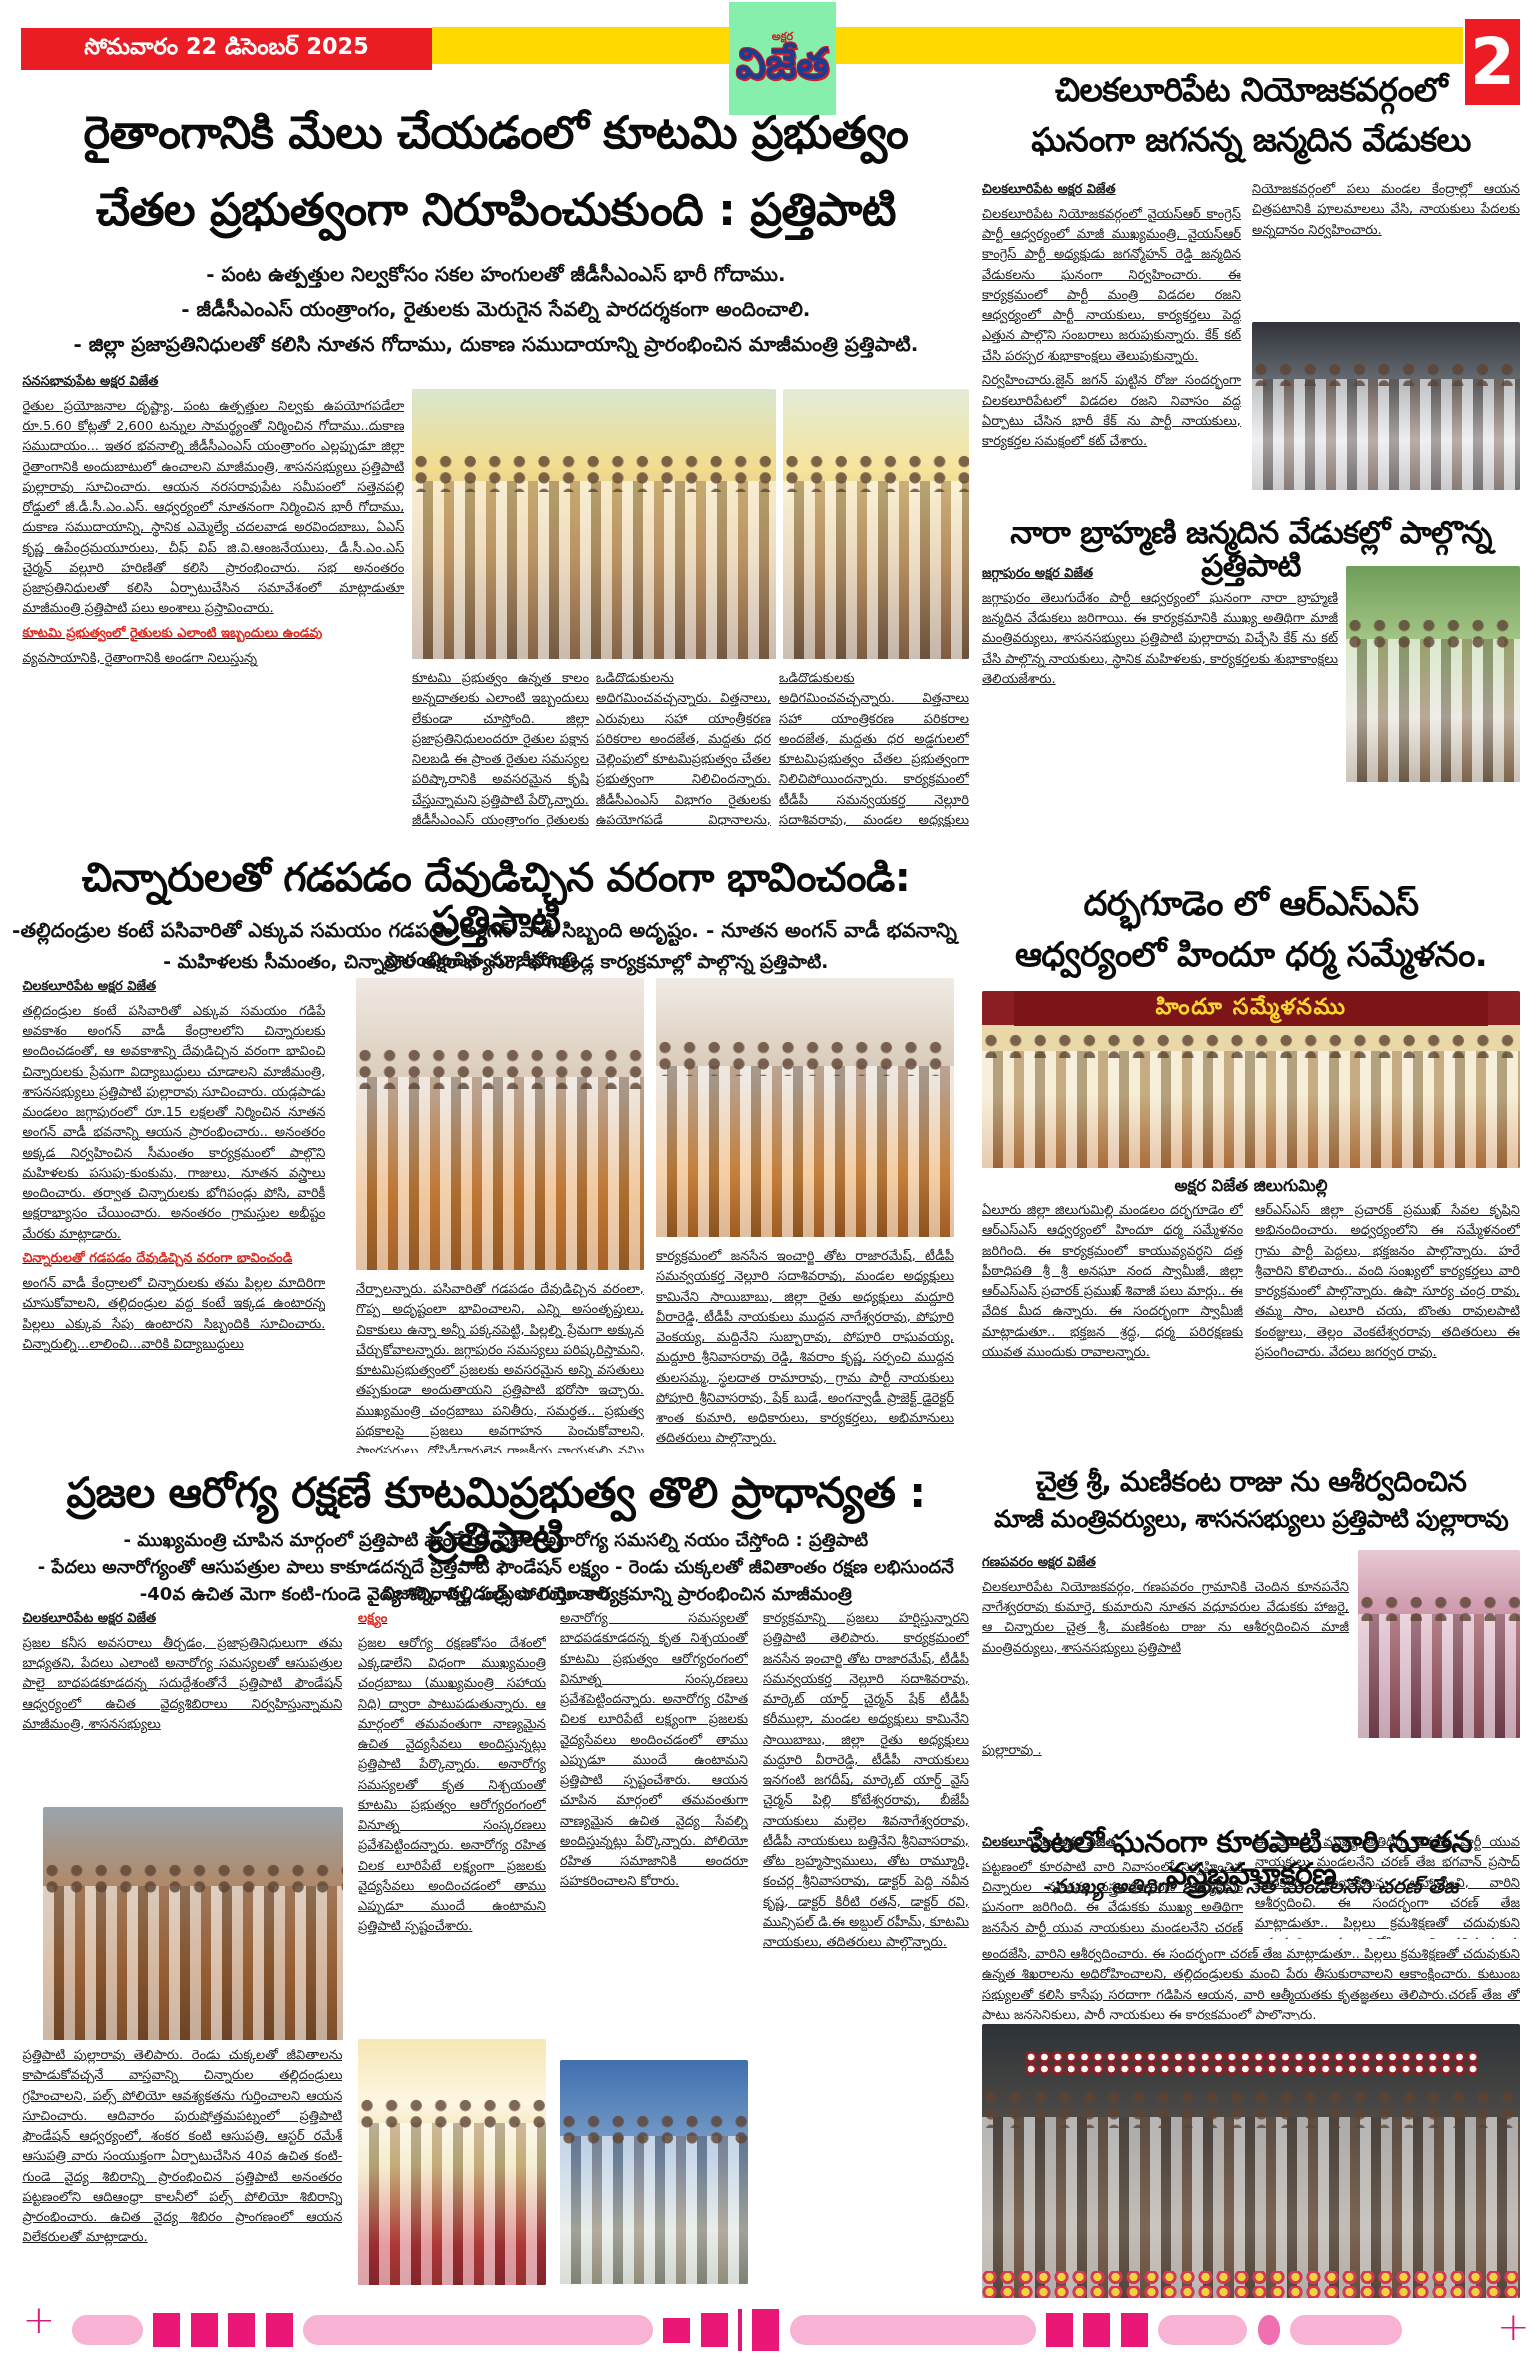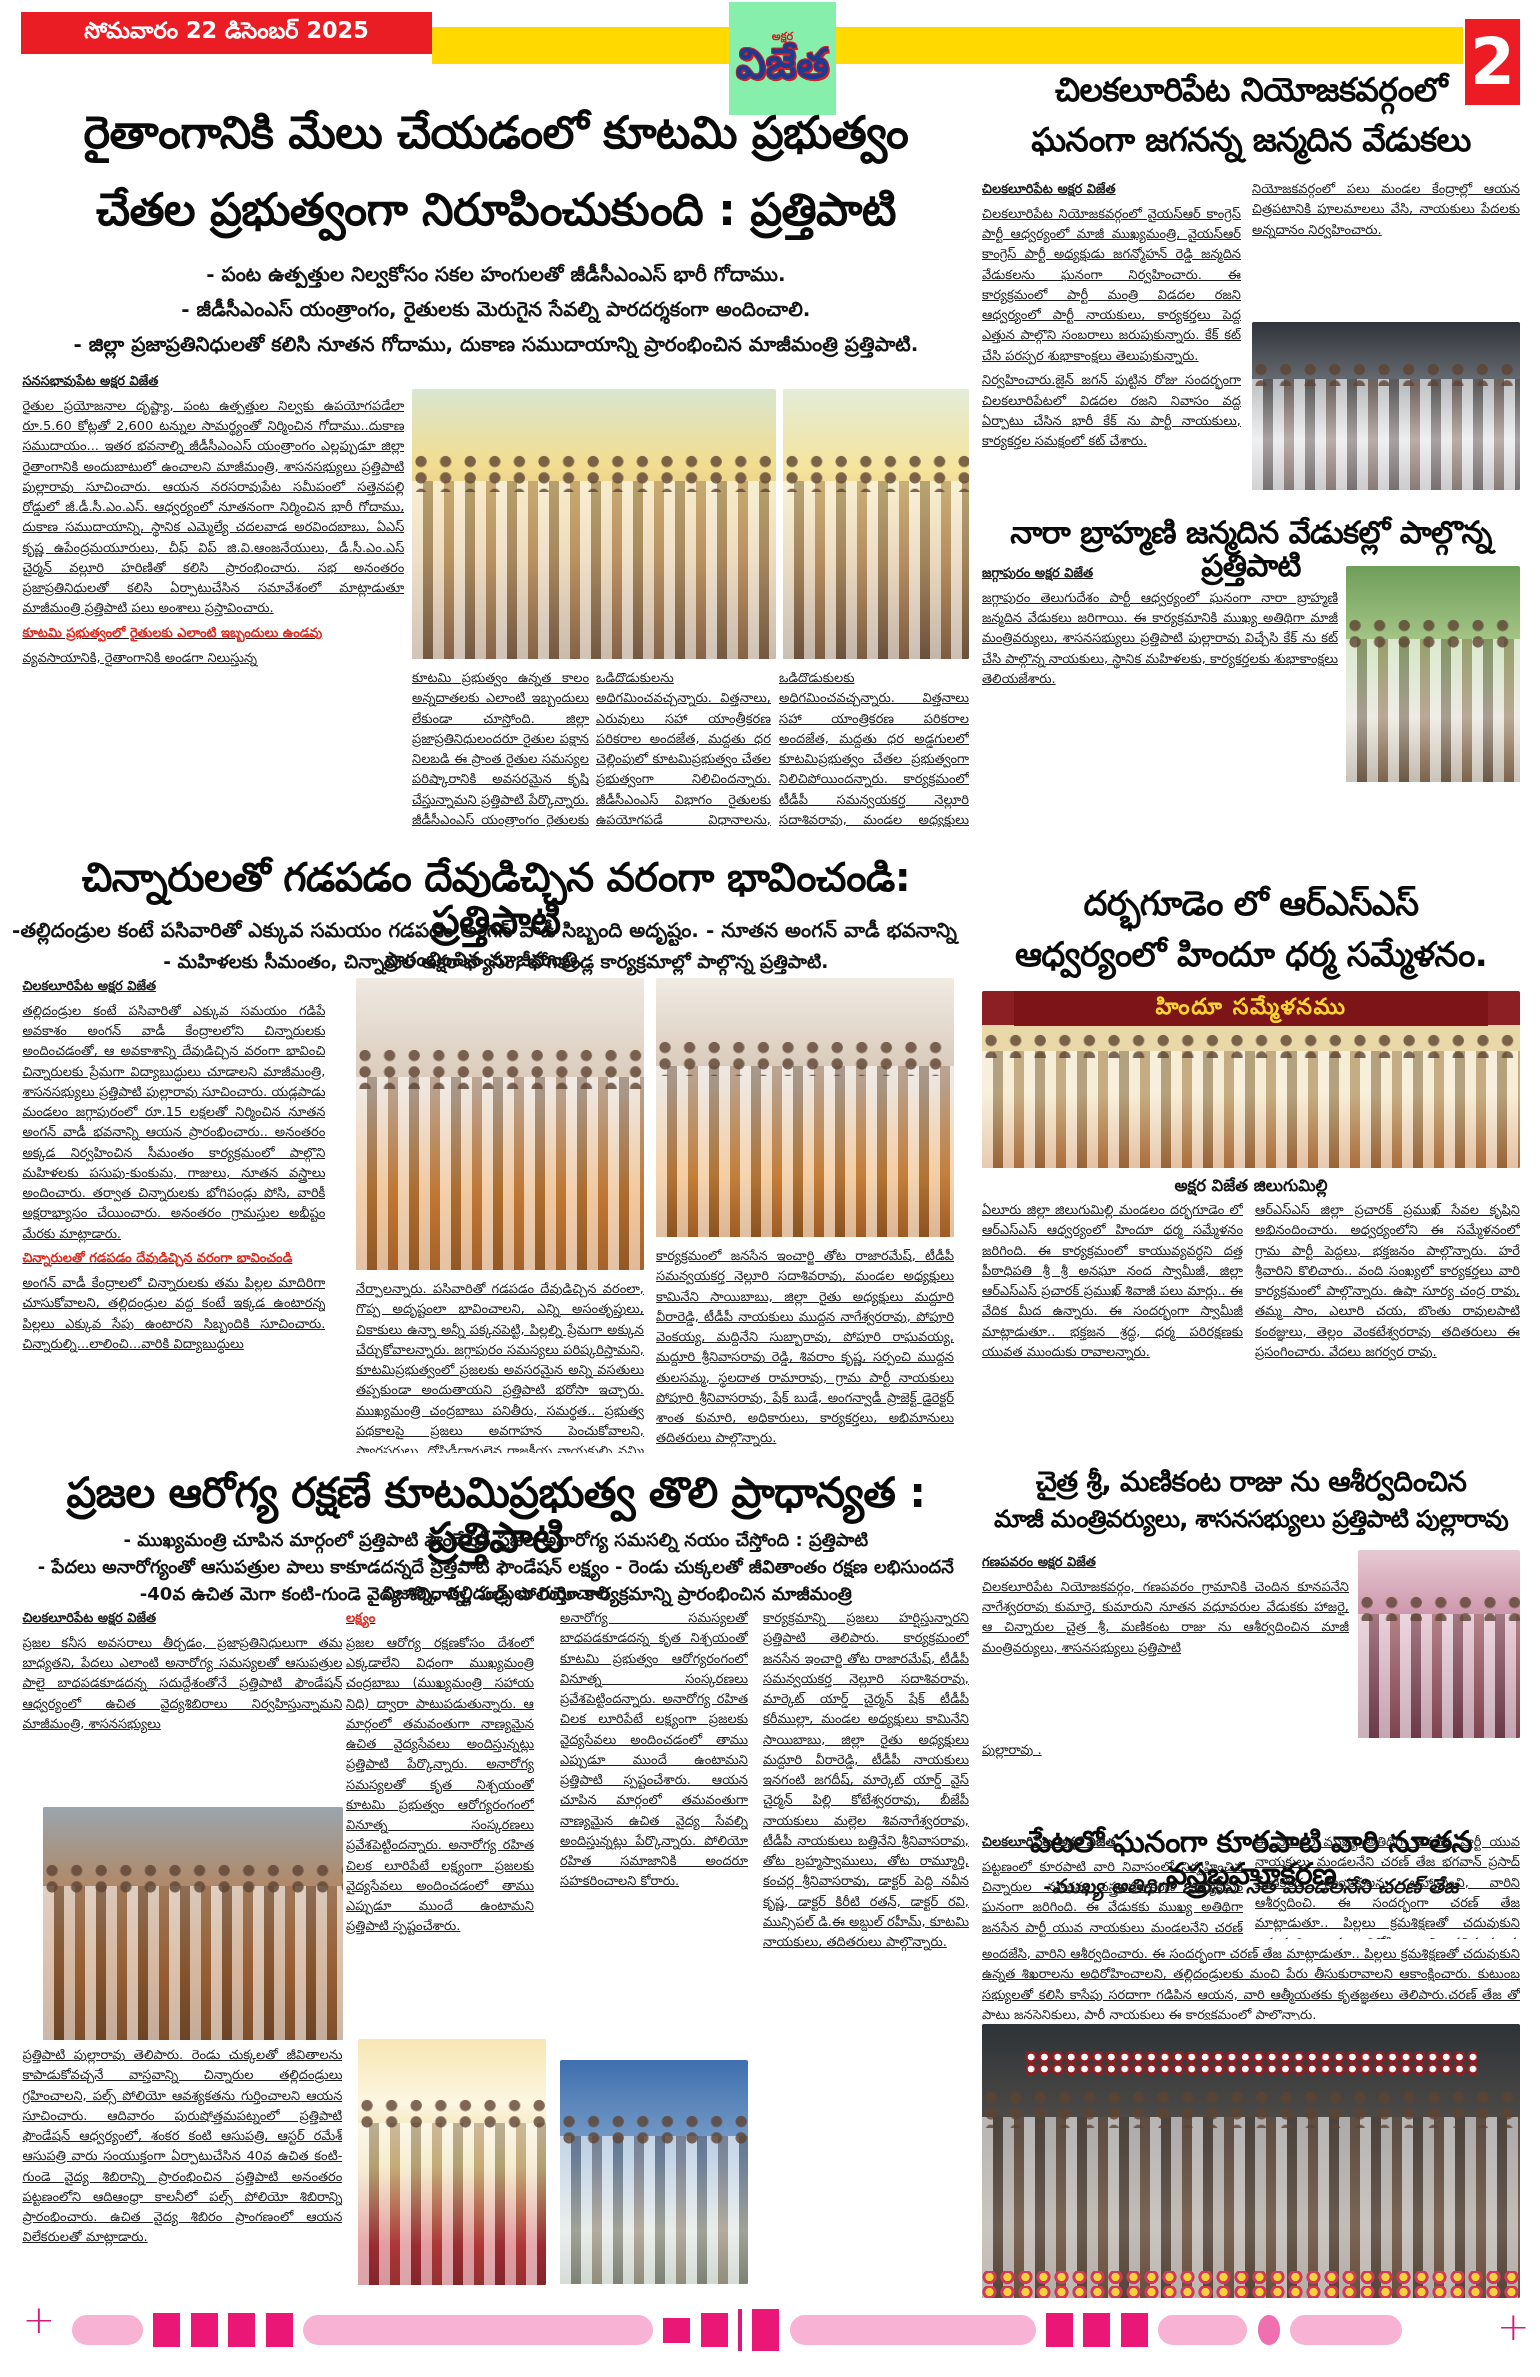--- a/index.html
+++ b/index.html
@@ -50,21 +50,21 @@
   .fsq{width:27px;height:34px;background:#ea1777;}
   .fline{width:3.7px;height:42px;background:#d81b7b;}
   .fcirc{width:22.4px;height:30px;border-radius:50%;background:#ef6fb0;}
   .cross{color:#d81b7b;font-size:39px;font-weight:200;line-height:1;}
 </style>
 </head>
 <body>
 
 <div id="page">
 
-  <div class="abs datebox" style="left:21px;top:12px;width:411px;height:42px;font-size:22.4px;">సోమవారం 22 డిసెంబర్ 2025</div>
+  <div class="abs datebox" style="left:21px;top:28px;width:411px;height:42px;font-size:22.4px;">సోమవారం 22 డిసెంబర్ 2025</div>
   <div class="abs yellowband" style="left:432px;top:27px;width:1031px;height:37px;"></div>
   <div class="abs logo" style="left:729px;top:1.5px;width:107px;height:113px;">
     <span class="tiny">అక్షర</span>
     <span class="main">విజేత</span>
   </div>
   <div class="abs pagenum" style="left:1465px;top:19.4px;width:55px;height:86px;font-size:64px;">2</div>
 
   <div class="abs hl" style="left:22.4px;top:109px;width:947px;font-size:45px;">రైతాంగానికి మేలు చేయడంలో కూటమి ప్రభుత్వం</div>
   <div class="abs hl" style="left:22.4px;top:186px;width:947px;font-size:45px;">చేతల ప్రభుత్వంగా నిరూపించుకుంది : ప్రత్తిపాటి</div>
   <div class="abs sub" style="left:22.4px;top:262px;width:947px;font-size:20px;">- పంట ఉత్పత్తుల నిల్వకోసం సకల హంగులతో జీడీసీఎంఎస్ భారీ గోదాము.</div>
@@ -110,21 +110,21 @@
   <div class="abs body-txt" style="left:22.4px;top:1608px;width:320px;height:195px;">
     <p class="dateline">చిలకలూరిపేట అక్షర విజేత</p>
     <p>ప్రజల కనీస అవసరాలు తీర్చడం, ప్రజాప్రతినిధులుగా తమ బాధ్యతని, పేదలు ఎలాంటి అనారోగ్య సమస్యలతో ఆసుపత్రుల పాలై బాధపడకూడదన్న సదుద్దేశంతోనే ప్రత్తిపాటి ఫౌండేషన్ ఆధ్వర్యంలో ఉచిత వైద్యశిబిరాలు నిర్వహిస్తున్నామని మాజీమంత్రి, శాసనసభ్యులు</p>
   </div>
   <div class="ph ph-a3rib" style="left:43px;top:1807px;width:300px;height:233px;"></div>
   <div class="abs body-txt" style="left:22.4px;top:2045px;width:320px;height:236px;">
     <p>ప్రత్తిపాటి పుల్లారావు తెలిపారు. రెండు చుక్కలతో జీవితాలను కాపాడుకోవచ్చనే వాస్తవాన్ని చిన్నారుల తల్లిదండ్రులు గ్రహించాలని, పల్స్ పోలియో ఆవశ్యకతను గుర్తించాలని ఆయన సూచించారు. ఆదివారం పురుషోత్తమపట్నంలో ప్రత్తిపాటి ఫౌండేషన్ ఆధ్వర్యంలో, శంకర కంటి ఆసుపత్రి, ఆస్టర్ రమేశ్ ఆసుపత్రి వారు సంయుక్తంగా ఏర్పాటుచేసిన 40వ ఉచిత కంటి-గుండె వైద్య శిబిరాన్ని ప్రారంభించిన ప్రత్తిపాటి అనంతరం పట్టణంలోని ఆదిఆంధ్రా కాలనీలో పల్స్ పోలియో శిబిరాన్ని ప్రారంభించారు. ఉచిత వైద్య శిబిరం ప్రాంగణంలో ఆయన విలేకరులతో మాట్లాడారు.</p>
 
   </div>
 
-  <div class="abs body-txt" style="left:346px;top:1608px;width:188px;height:426px;">
+  <div class="abs body-txt" style="left:358px;top:1608px;width:188px;height:426px;">
     <p class="red">లక్ష్యం</p>
     <p>ప్రజల ఆరోగ్య రక్షణకోసం దేశంలో ఎక్కడాలేని విధంగా ముఖ్యమంత్రి చంద్రబాబు (ముఖ్యమంత్రి సహాయ నిధి) ద్వారా పాటుపడుతున్నారు. ఆ మార్గంలో తమవంతుగా నాణ్యమైన ఉచిత వైద్యసేవలు అందిస్తున్నట్లు ప్రత్తిపాటి పేర్కొన్నారు. అనారోగ్య సమస్యలతో కృత నిశ్చయంతో కూటమి ప్రభుత్వం ఆరోగ్యరంగంలో వినూత్న సంస్కరణలు ప్రవేశపెట్టిందన్నారు. అనారోగ్య రహిత చిలక లూరిపేటే లక్ష్యంగా ప్రజలకు వైద్యసేవలు అందించడంలో తాము ఎప్పుడూ ముందే ఉంటామని ప్రత్తిపాటి స్పష్టంచేశారు.</p>
 
   </div>
   <div class="ph ph-a3pan" style="left:358px;top:2039px;width:188px;height:246px;"></div>
 
   <div class="abs body-txt" style="left:560px;top:1608px;width:188px;height:444px;">అనారోగ్య సమస్యలతో బాధపడకూడదన్న కృత నిశ్చయంతో కూటమి ప్రభుత్వం ఆరోగ్యరంగంలో వినూత్న సంస్కరణలు ప్రవేశపెట్టిందన్నారు. అనారోగ్య రహిత చిలక లూరిపేటే లక్ష్యంగా ప్రజలకు వైద్యసేవలు అందించడంలో తాము ఎప్పుడూ ముందే ఉంటామని ప్రత్తిపాటి స్పష్టంచేశారు. ఆయన చూపిన మార్గంలో తమవంతుగా నాణ్యమైన ఉచిత వైద్య సేవల్ని అందిస్తున్నట్లు పేర్కొన్నారు. పోలియో రహిత సమాజానికి అందరూ సహకరించాలని కోరారు.</div>
   <div class="ph ph-a3med" style="left:560px;top:2060px;width:188px;height:224px;"></div>
 
   <div class="abs body-txt" style="left:763px;top:1608px;width:206px;height:671px;">కార్యక్రమాన్ని ప్రజలు హర్షిస్తున్నారని ప్రత్తిపాటి తెలిపారు. కార్యక్రమంలో జనసేన ఇంచార్జి తోట రాజారమేష్, టీడీపీ సమన్వయకర్త నెల్లూరి సదాశివరావు, మార్కెట్ యార్డ్ చైర్మన్ షేక్ టీడీపీ కరీముల్లా, మండల అధ్యక్షులు కామినేని సాయిబాబు, జిల్లా రైతు అధ్యక్షులు మద్దూరి వీరారెడ్డి, టీడీపీ నాయకులు ఇనగంటి జగదీష్, మార్కెట్ యార్డ్ వైస్ చైర్మన్ పిల్లి కోటేశ్వరరావు, బీజేపీ నాయకులు మల్లెల శివనాగేశ్వరరావు, టీడీపీ నాయకులు బత్తినేని శ్రీనివాసరావు, తోట బ్రహ్మస్వాములు, తోట రామ్మూర్తి, కంచర్ల శ్రీనివాసరావు, డాక్టర్ పెద్ది నవీన కృష్ణ, డాక్టర్ కిరీటి రతన్, డాక్టర్ రవి, మున్సిపల్ డి.ఈ అబ్దుల్ రహీమ్, కూటమి నాయకులు, తదితరులు పాల్గొన్నారు.</div>

